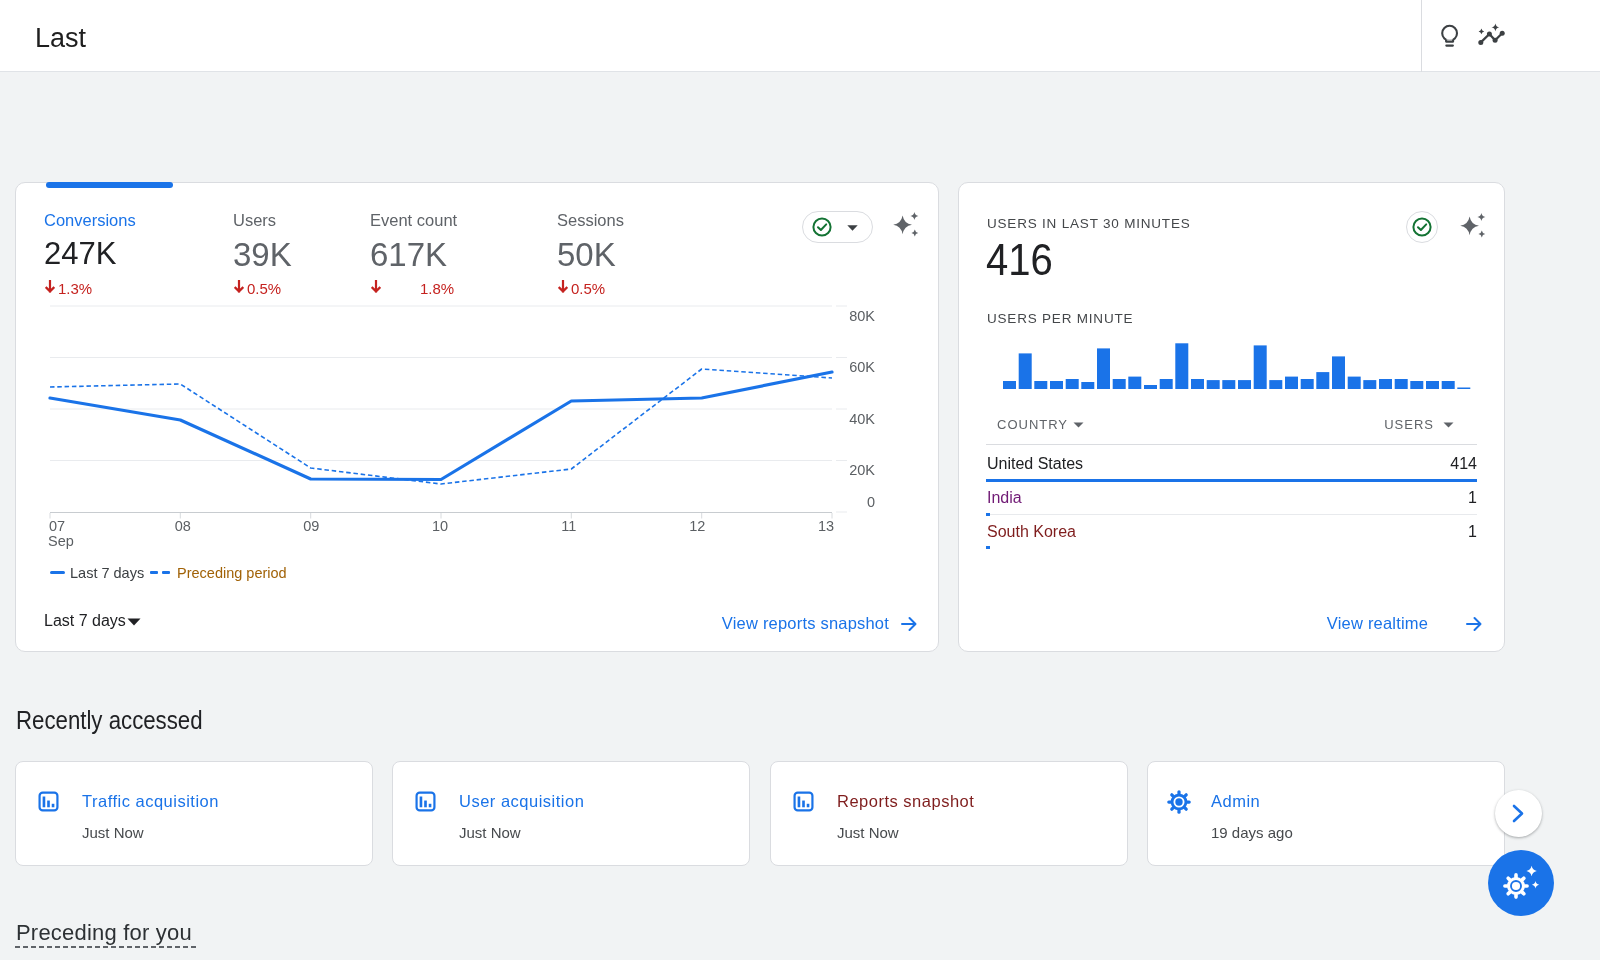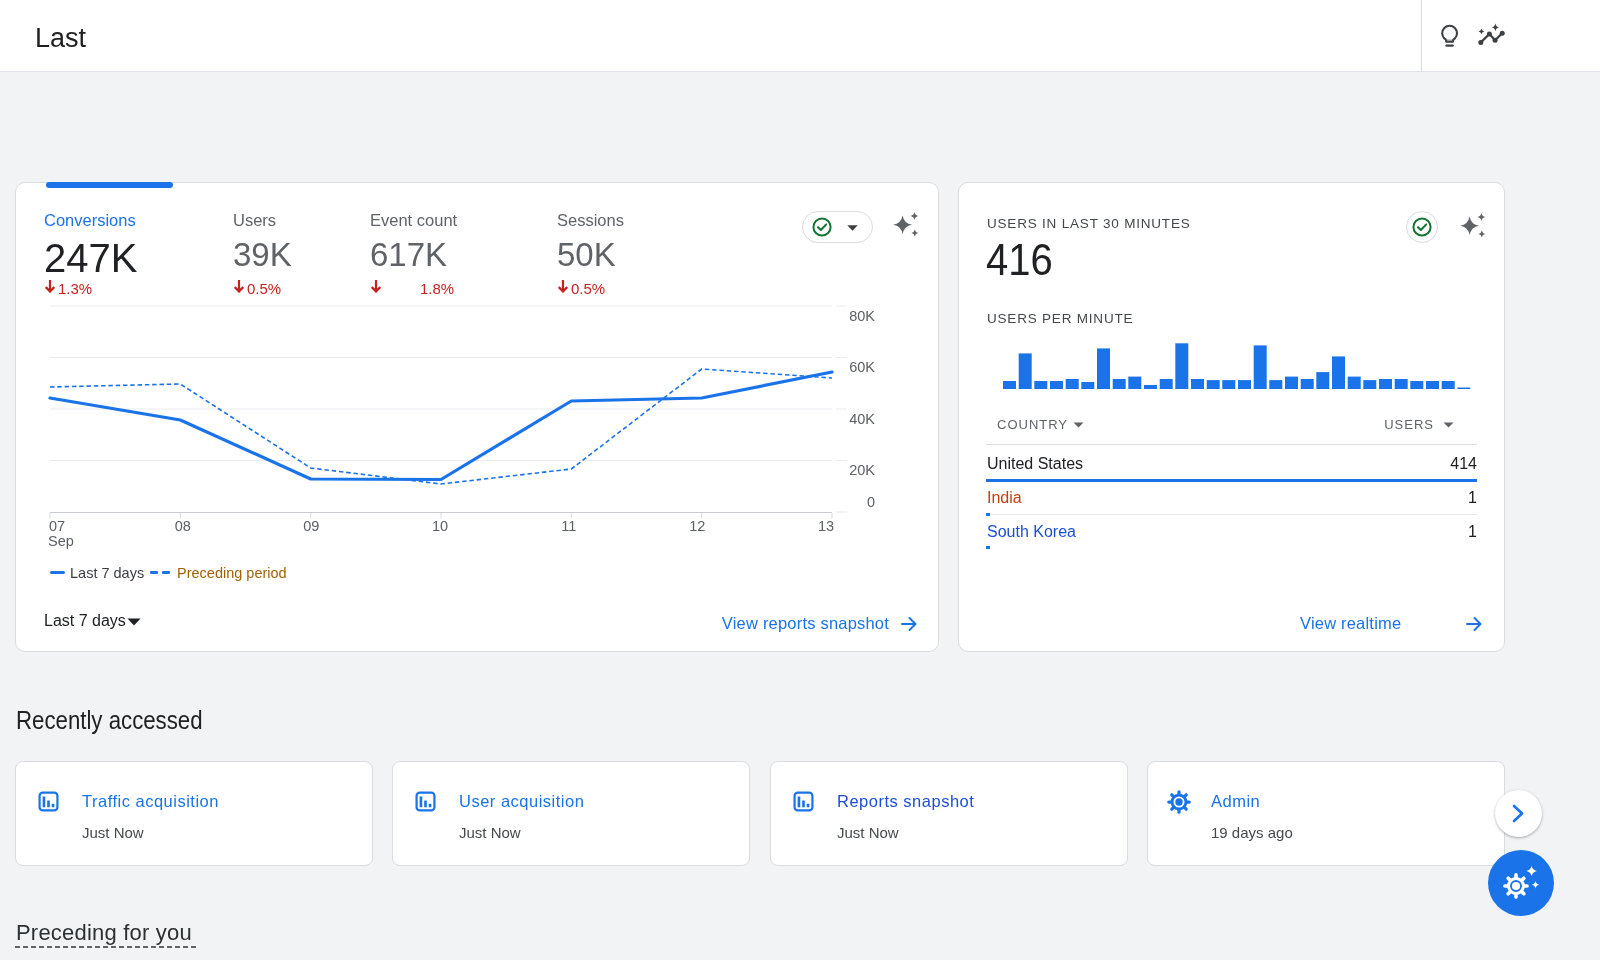--- a/index.html
+++ b/index.html
@@ -28,21 +28,21 @@
   <circle cx="18.1" cy="18.3" r="2.5" fill="#3c4043"></circle>
   <circle cx="25.2" cy="11.2" r="2.5" fill="#3c4043"></circle>
   <path d="M18.4 1.4 Q19 4.7 22.3 5.3 Q19 5.9 18.4 9.2 Q17.8 5.9 14.5 5.3 Q17.8 4.7 18.4 1.4 Z" fill="#3c4043"></path>
   <path d="M4.4 6.6 Q4.85 8.95 7.2 9.4 Q4.85 9.85 4.4 12.2 Q3.95 9.85 1.6 9.4 Q3.95 8.95 4.4 6.6 Z" fill="#3c4043"></path>
 </svg>
 
 <div class="card" style="left:15px;top:182px;width:924px;height:470px;"></div>
 <div class="abs" style="left:46px;top:182px;width:127px;height:6px;background:#1a73e8;border-radius:3px;"></div>
 
 <div class="abs" style="left:44px;top:211px;font-size:16.5px;color:#1a73e8;">Conversions</div>
-<div class="abs" style="left:44px;top:236px;font-size:40px;color:#202124;">247K</div>
+<div class="abs" style="left:44px;top:236px;font-size:31px;color:#202124;">247K</div>
 <svg class="abs" style="left:45px;top:280px;" width="10" height="13" viewBox="0 0 10 13">
     <path d="M5 1 L5 11.3 M1.5 7.9 L5 11.4 L8.5 7.9" fill="none" stroke="#c5221f" stroke-width="2.2" stroke-linecap="square"></path>
   </svg>
 <div class="abs" style="left:58px;top:280px;font-size:15px;color:#c5221f;">1.3%</div>
 
 <div class="abs" style="left:233px;top:211px;font-size:16.5px;color:#5f6368;">Users</div>
 <div class="abs" style="left:233px;top:236px;font-size:33px;color:#5f6368;">39K</div>
 <svg class="abs" style="left:234px;top:280px;" width="10" height="13" viewBox="0 0 10 13">
     <path d="M5 1 L5 11.3 M1.5 7.9 L5 11.4 L8.5 7.9" fill="none" stroke="#c5221f" stroke-width="2.2" stroke-linecap="square"></path>
   </svg>
@@ -197,30 +197,30 @@
 <div class="abs" style="left:1288px;top:417px;width:146px;font-size:13px;color:#5f6368;font-weight:500;letter-spacing:1px;text-align:right;">USERS</div>
 <svg class="abs" style="left:1443px;top:422px;" width="11" height="6" viewBox="0 0 11 6">
   <path d="M0.5 0.5 L10.5 0.5 L5.5 5.5 Z" fill="#5f6368"></path>
 </svg>
 
 <div class="abs" style="left:986px;top:444px;width:491px;height:1px;background:#dadce0;"></div>
 <div class="abs" style="left:987px;top:455px;font-size:16px;color:#202124;">United States</div>
 <div class="abs" style="left:1377px;top:455px;width:100px;font-size:16px;color:#202124;text-align:right;">414</div>
 <div class="abs" style="left:986px;top:478.5px;width:491px;height:3.5px;background:#1a73e8;"></div>
 
-<div class="abs" style="left:987px;top:489px;font-size:16px;color:#c2410c;">India</div>
+<div class="abs" style="left:987px;top:489px;font-size:16px;color:#701a75;">India</div>
 <div class="abs" style="left:1377px;top:489px;width:100px;font-size:16px;color:#202124;text-align:right;">1</div>
 <div class="abs" style="left:986px;top:514px;width:491px;height:1px;background:#e8eaed;"></div>
 <div class="abs" style="left:986px;top:512.5px;width:4px;height:3.5px;background:#1a73e8;"></div>
 
-<div class="abs" style="left:987px;top:523px;font-size:16px;color:#1d4ed8;">South Korea</div>
+<div class="abs" style="left:987px;top:523px;font-size:16px;color:#7f1d1d;">South Korea</div>
 <div class="abs" style="left:1377px;top:523px;width:100px;font-size:16px;color:#202124;text-align:right;">1</div>
 <div class="abs" style="left:986px;top:545.5px;width:4px;height:3.5px;background:#1a73e8;"></div>
 
-<div class="abs" style="left:1300px;top:614px;width:155px;font-size:16.5px;color:#1a73e8;font-weight:500;text-align:left;letter-spacing:0.2px;">View realtime</div>
+<div class="abs" style="left:1300px;top:614px;width:155px;font-size:16.5px;color:#1a73e8;font-weight:500;text-align:center;letter-spacing:0.2px;">View realtime</div>
 <svg class="abs" style="left:1465px;top:615px;" width="18" height="18" viewBox="0 0 18 18">
   <path d="M2 9 L15 9 M9.5 3 L15.5 9 L9.5 15" fill="none" stroke="#1a73e8" stroke-width="2" stroke-linecap="round" stroke-linejoin="round"></path>
 </svg>
 
 <div class="abs" style="left:16px;top:705px;font-size:26px;color:#202124;transform:scaleX(0.855);transform-origin:0 0;">Recently accessed</div>
 
 <div class="card" style="left:15px;top:761px;width:358px;height:105px;border-radius:8px;"></div>
 <div class="card" style="left:392px;top:761px;width:358px;height:105px;border-radius:8px;"></div>
 <div class="card" style="left:770px;top:761px;width:358px;height:105px;border-radius:8px;"></div>
 <div class="card" style="left:1147px;top:761px;width:358px;height:105px;border-radius:8px;"></div>
@@ -257,21 +257,21 @@
       <line x1="17.2" y1="6.8" x2="18.65" y2="5.35"></line>
     </g>
   </g>
   <circle cx="12" cy="12" r="3.4" fill="#1a73e8"></circle>
 </svg>
 
 <div class="abs" style="left:82px;top:792px;font-size:16.5px;color:#1a73e8;font-weight:500;letter-spacing:0.5px;">Traffic acquisition</div>
 <div class="abs" style="left:82px;top:824px;font-size:15px;color:#474a4d;">Just Now</div>
 <div class="abs" style="left:459px;top:792px;font-size:16.5px;color:#1a73e8;font-weight:400;letter-spacing:0.5px;">User acquisition</div>
 <div class="abs" style="left:459px;top:824px;font-size:15px;color:#474a4d;">Just Now</div>
-<div class="abs" style="left:837px;top:792px;font-size:16.5px;color:#1d4ed8;font-weight:500;letter-spacing:0.5px;">Reports snapshot</div>
+<div class="abs" style="left:837px;top:792px;font-size:16.5px;color:#7f1d1d;font-weight:500;letter-spacing:0.5px;">Reports snapshot</div>
 <div class="abs" style="left:837px;top:824px;font-size:15px;color:#474a4d;">Just Now</div>
 <div class="abs" style="left:1211px;top:792px;font-size:16.5px;color:#1a73e8;font-weight:500;letter-spacing:0.5px;">Admin</div>
 <div class="abs" style="left:1211px;top:824px;font-size:15px;color:#474a4d;">19 days ago</div>
 
 <div class="abs" style="left:1495px;top:790px;width:47px;height:47px;background:#fff;border-radius:50%;box-shadow:0 1px 3px rgba(60,64,67,.3), 0 1px 2px rgba(60,64,67,.15);"></div>
 <svg class="abs" style="left:1511px;top:804px;" width="15" height="19" viewBox="0 0 15 19">
   <path d="M3 2 L11 9.5 L3 17" fill="none" stroke="#1a73e8" stroke-width="2.6" stroke-linecap="round" stroke-linejoin="round"></path>
 </svg>
 
 <div class="abs" style="left:1487.5px;top:849.5px;width:66px;height:66px;background:#1a73e8;border-radius:50%;"></div>

